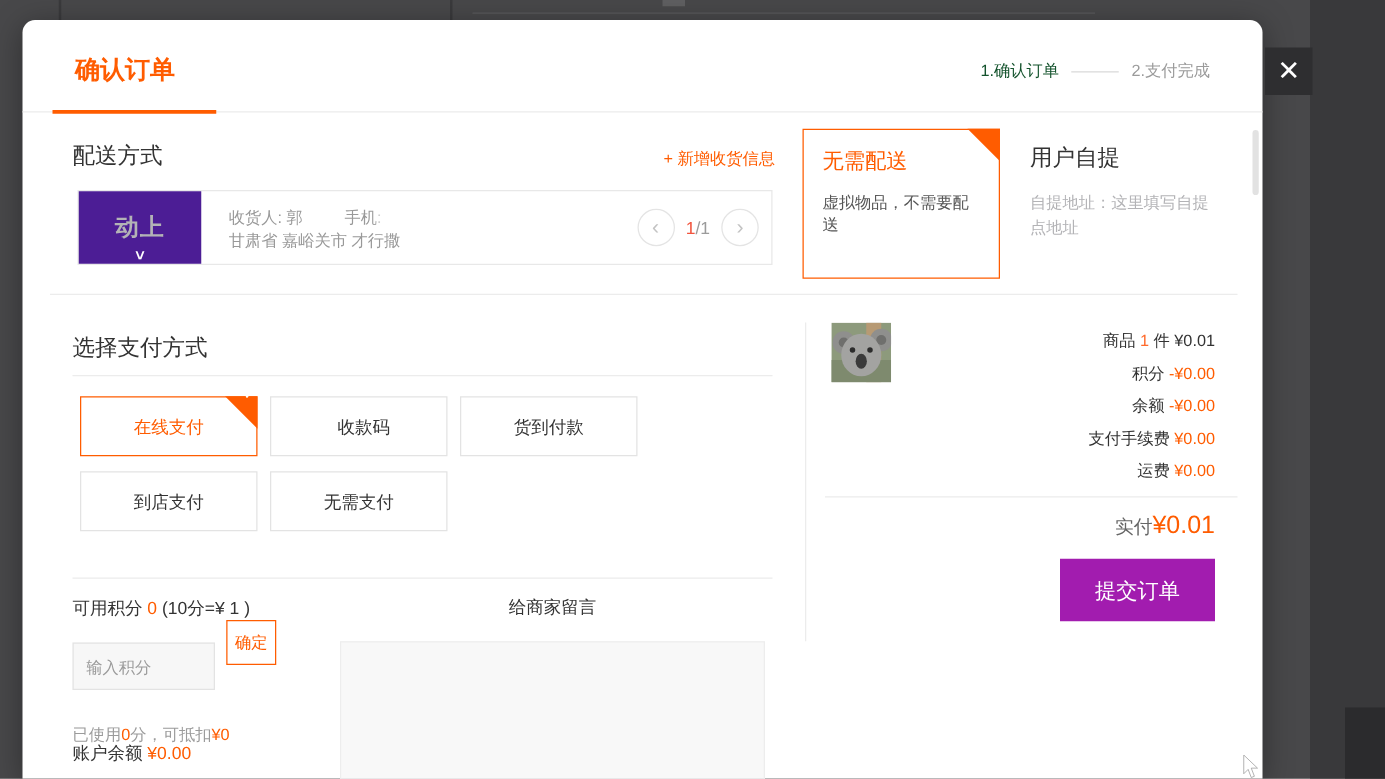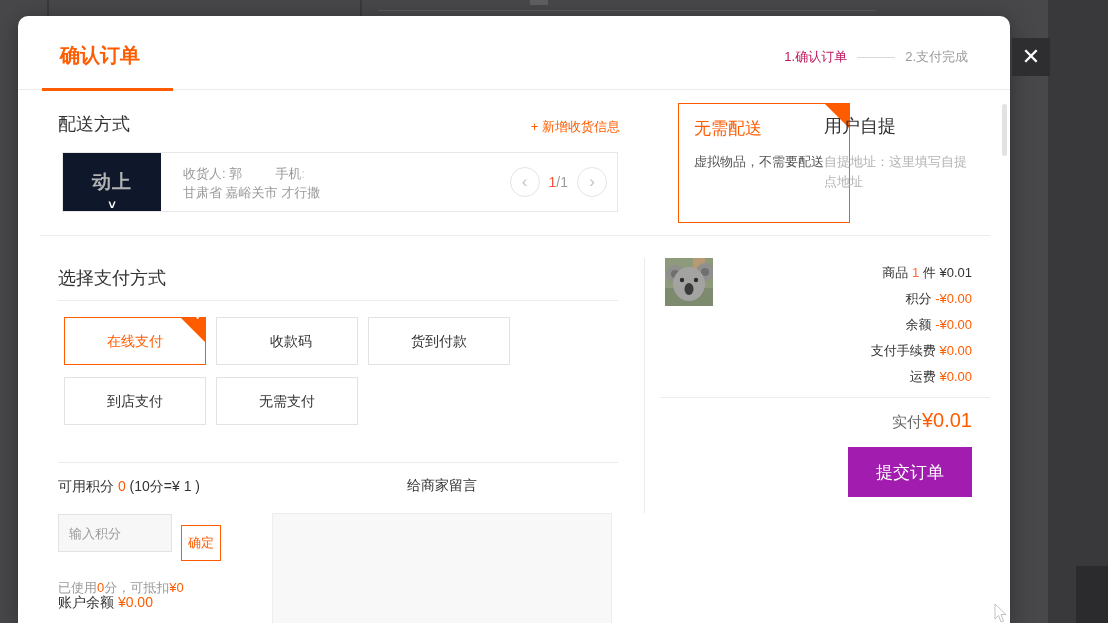--- a/index.html
+++ b/index.html
@@ -23,54 +23,54 @@
   .modal { position:absolute; left:18px; top:16px; width:992px; height:607px;
            background:#fff; border-radius:10px 10px 0 0; box-shadow:0 4px 24px rgba(0,0,0,.35); }
   .scroll-thumb { position:absolute; left:984px; top:88px; width:5px; height:52px;
                   background:#e2e2e2; border-radius:3px; }
 
   
   .m-header { position:absolute; left:0; top:0; width:100%; height:74px; border-bottom:1px solid #ececec; }
   .m-title  { position:absolute; left:42px; top:26px; font-size:20px; font-weight:bold; color:#ff5c00; }
   .m-title-underline { position:absolute; left:24px; bottom:-2px; width:131px; height:3px; background:#ff5c00; }
   .m-steps  { position:absolute; right:42px; top:32px; font-size:13px; display:flex; align-items:center; }
-  .step-active  { color:#be185d; }
+  .step-active  { color:#14532d; }
   .step-idle    { color:#9b9b9b; }
   .step-sep     { width:38px; height:1px; background:#d9d9d9; margin:0 10px; }
 
   
   .sec-title { font-size:18px; color:#333; }
 
   
   .delivery-title { position:absolute; left:40px; top:96px; }
   .add-addr { position:absolute; right:390px; top:102px; font-size:13px; color:#ff5c00; cursor:pointer; }
   .addr-card { position:absolute; left:44px; top:136px; width:556px; height:60px;
                border:1px solid #e8e8e8; display:flex; background:#fff; }
-  .addr-tag { width:98px; height:100%; background:#0f172a; position:relative;
+  .addr-tag { width:98px; height:100%; background:#4c1d95; position:relative;
               display:flex; align-items:center; justify-content:center; }
   .addr-tag-text { color:#b3b3b6; font-size:19px; font-weight:bold; letter-spacing:1px; }
   .addr-tag-chev { position:absolute; bottom:0px; left:0; width:100%; text-align:center;
                    color:#fff; font-size:13px; font-weight:bold; line-height:12px; }
   .addr-info { padding:10px 0 0 22px; font-size:13px; color:#999; line-height:19px; }
   .addr-line1 span { vertical-align:middle; }
   .phone-blur { display:inline-block; width:118px; height:15px; background:#fff;
                 box-shadow:0 0 7px 6px #fff; vertical-align:middle; }
   .addr-pager { position:absolute; right:10px; top:0; height:100%; display:flex; align-items:center; gap:9px; }
   .pager-btn { width:30px; height:30px; border:1px solid #e4e4e4; border-radius:50%;
                color:#c3c3c3; font-size:17px; line-height:27px; text-align:center;
                background:#fff; cursor:pointer; }
   .pager-num { font-size:14px; }
   .pager-cur { color:#f2543d; }
   .pager-tot { color:#9b9b9b; }
 
   .divider { position:absolute; height:1px; background:#ececec; }
 
   
-  .opt-card { position:absolute; left:624px; top:87px; width:172px; height:120px;
-              border:1px solid #ff5c00; background:#fff; padding:13px 15px; cursor:pointer;margin-left:36px; }
+  .opt-card { position:absolute; left:624px; top:87px; width:158px; height:120px;
+              border:1px solid #ff5c00; background:#fff; padding:13px 15px; cursor:pointer; }
   .opt-card-title { font-size:17px; color:#ff5c00; }
   .opt-card-desc  { margin-top:13px; font-size:13px; color:#555; }
   .corner-check { position:absolute; top:-1px; right:-1px; width:0; height:0;
                   border-top:26px solid #ff5c00; border-left:26px solid transparent; }
   .corner-check-glyph { position:absolute; top:-25px; right:1px; color:#fff; font-size:11px; }
   .opt-pickup { position:absolute; left:806px; top:98px; width:160px; cursor:pointer; }
   .opt-pickup-title { font-size:18px; color:#333; }
   .opt-pickup-desc { margin-top:14px; font-size:13px; color:#b3b3b6; line-height:20px; width:148px; }
 
   
@@ -81,21 +81,21 @@
   .pay-btn.selected { border-color:#ff5c00; color:#ff5c00; }
 
   
   .points-row { position:absolute; left:40px; top:462px; font-size:14px; color:#333; }
   .orange { color:#ff5c00; }
   .qty-orange { color:#ff6a2b; }
   .points-input { position:absolute; left:40px; top:498px; width:114px; height:38px;
                   background:#f7f7f7; border:1px solid #e3e3e3; padding:0 10px; font-size:13px;
                   color:#333; font-family:inherit; }
   .points-input::placeholder { color:#9b9b9b; }
-  .points-confirm { position:absolute; left:163px; top:509px; width:40px; height:36px;
+  .points-confirm { position:absolute; left:163px; top:480px; width:40px; height:36px;
                     background:#fff; border:1px solid #ff5c00; color:#ff5c00; font-size:13px;
                     cursor:pointer; font-family:inherit; }
   .points-used { position:absolute; left:40px; top:551px; font-size:13px; color:#9b9b9b;margin-top:12px; }
   .balance-row { position:absolute; left:40px; top:578px; font-size:14px; color:#333; }
 
   
   .msg-label { position:absolute; left:254px; top:461px; width:340px; text-align:center;
                font-size:14px; color:#333; }
   .msg-area { position:absolute; left:254px; top:497px; width:340px; height:130px;
               background:#f8f8f8; border:1px solid #ededed; resize:none; font-family:inherit; }

